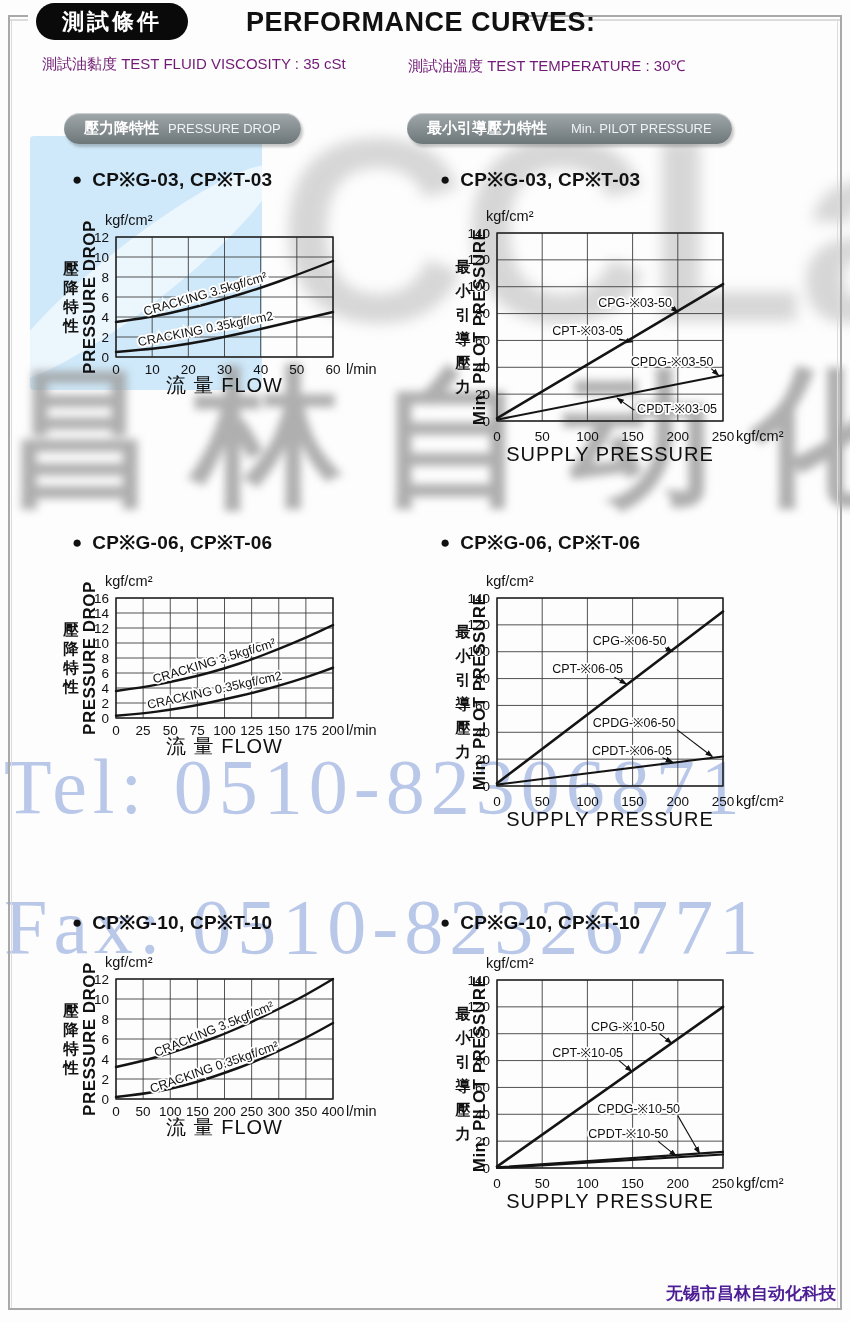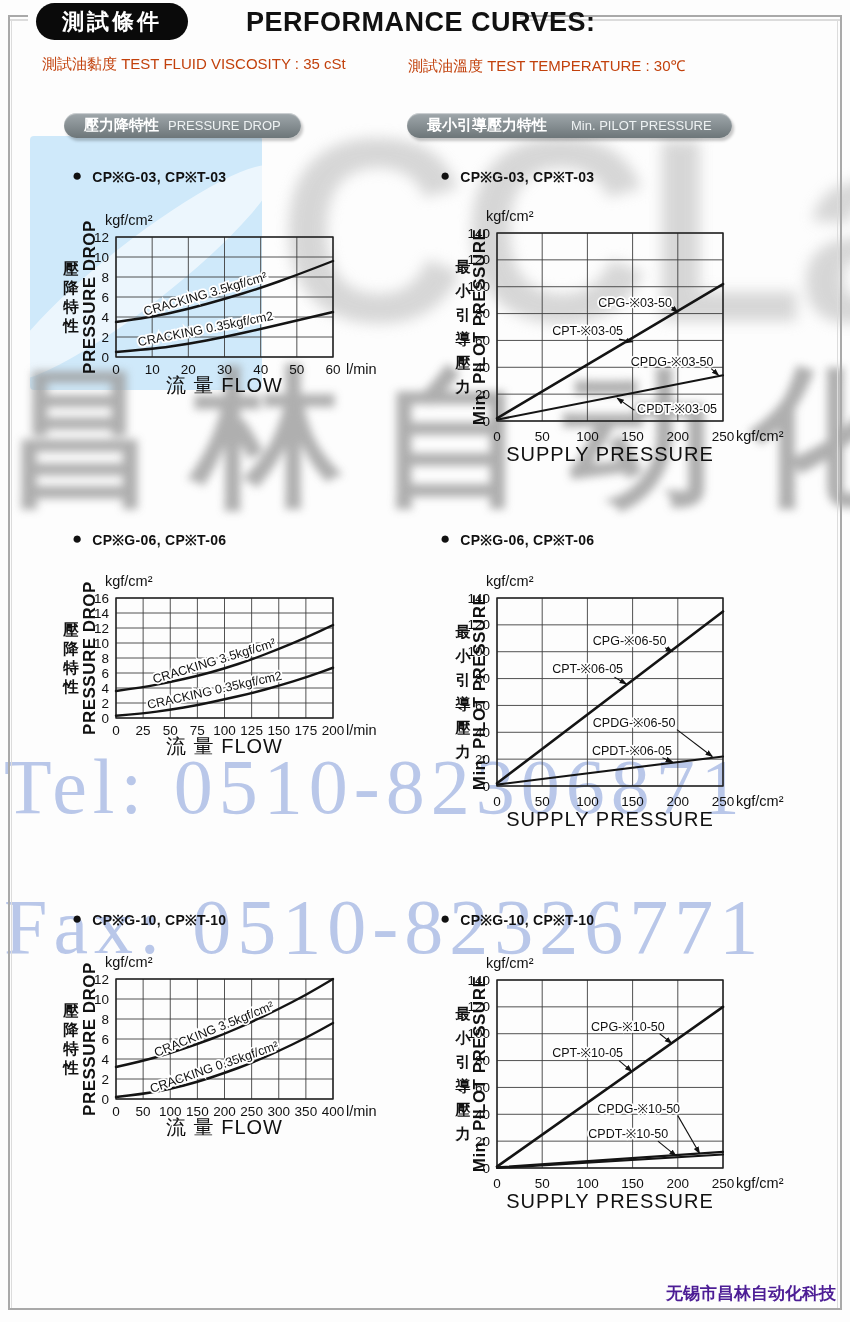--- a/index.html
+++ b/index.html
@@ -8,44 +8,44 @@
   
   .frameline{position:absolute;background:#a9a9a9;z-index:2;}
   .frameline.light{background:#dcdcdc;}
   
   #header-mask{position:absolute;left:28px;top:0;width:492px;height:46px;background:#fdfdfd;z-index:3;}
   #cond-badge{position:absolute;left:36px;top:3px;height:37px;line-height:37px;padding:0 26px;
       background:#0a0a0a;color:#fff;font-weight:bold;font-size:22px;letter-spacing:3px;
       border-radius:21px;z-index:4;}
   #page-title{position:absolute;left:246px;top:7px;font-size:27px;font-weight:bold;
       letter-spacing:.5px;z-index:4;white-space:nowrap;}
-  .condition{position:absolute;top:55px;font-size:15px;color:#c2410c;z-index:3;white-space:nowrap;}
+  .condition{position:absolute;top:55px;font-size:15px;color:#701a75;z-index:3;white-space:nowrap;}
   
-  .pill{position:absolute;top:113px;height:25px;display:flex;align-items:center;gap:9px;
+  .pill{position:absolute;top:113px;height:31px;display:flex;align-items:center;gap:9px;
       padding:0 20px;border-radius:16px;color:#fff;z-index:3;white-space:nowrap;
       background:linear-gradient(180deg,#a0a8ac 0%,#6d7679 100%);
       box-shadow:2px 3px 3px rgba(0,0,0,.22), inset 0 1px 1px rgba(255,255,255,.5);}
   .pill .zh{font-weight:bold;font-size:15px;}
   .pill .en{font-size:13px;color:#eef2f3;}
   
   #bluebox{position:absolute;left:30px;top:136px;width:232px;height:254px;background:#cfe9fa;
       border-radius:4px;z-index:0;overflow:hidden;}
   #bluebox:after{content:"";position:absolute;left:-60px;top:105px;width:340px;height:64px;
       background:rgba(255,255,255,.6);transform:rotate(-38deg);border-radius:50%;}
   #wm-latin{position:absolute;left:278px;top:100px;font-size:262px;line-height:1;font-weight:bold;
       color:#c8c8c8;letter-spacing:-6px;opacity:.72;filter:blur(7px);z-index:1;white-space:nowrap;}
   #wm-cn{position:absolute;left:6px;top:362px;font-size:150px;line-height:1;font-weight:bold;
       color:#9e9e9e;letter-spacing:36px;opacity:.82;filter:blur(4px);z-index:1;white-space:nowrap;}
   .wm-blue{position:absolute;left:4px;font-family:"Liberation Serif",serif;font-size:78px;
       color:#b6c5e8;letter-spacing:6px;z-index:1;white-space:nowrap;opacity:.95;}
   #wm-tel{top:742px;} #wm-fax{top:852px;margin-top:30px;}
   
   .section-title{position:absolute;z-index:3;white-space:nowrap;}
   .section-title .bullet{font-size:17px;margin-right:10px;vertical-align:1px;}
-  .section-title .t{font-size:14px;font-weight:bold;letter-spacing:.3px;}
+  .section-title .t{font-size:19px;font-weight:bold;letter-spacing:.3px;}
   svg.chart{position:absolute;z-index:2;overflow:visible;}
   #footer-company{position:absolute;right:14px;top:1282px;font-size:17px;font-weight:bold;
       color:#4c1d95;z-index:4;white-space:nowrap;}
 </style>
 </head>
 <body>
 
 <div id="page">
 
   <div id="bluebox"></div>

